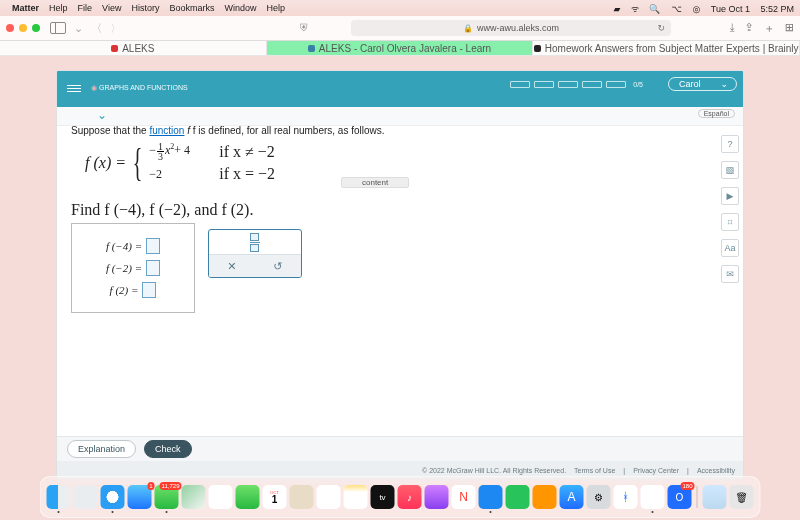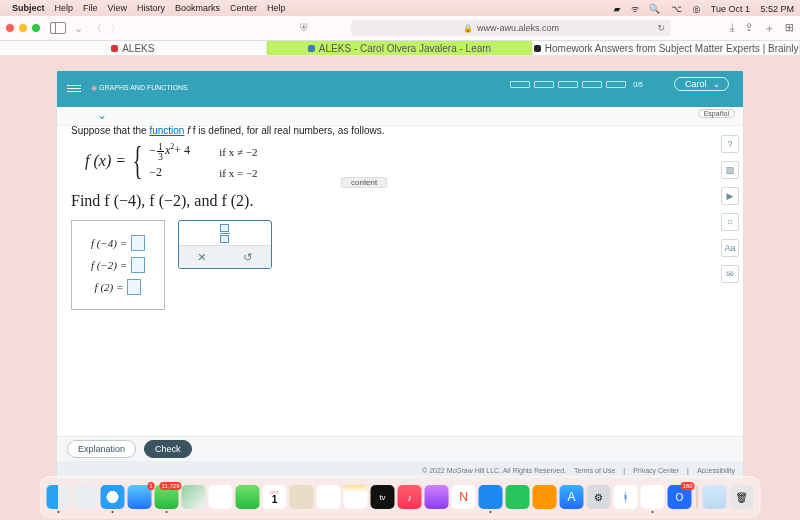--- a/index.html
+++ b/index.html
@@ -17,82 +17,82 @@
 .sidebar-ic{width:14px;height:10px;border:1px solid #888;border-radius:2px;position:relative;margin-right:4px}
 .sidebar-ic::after{content:"";position:absolute;left:4px;top:0;bottom:0;border-left:1px solid #888}
 .chev{margin:0 4px;color:#aaa;font-size:11px}
 .addr{flex:1;max-width:320px;margin:0 auto;height:16px;background:#f0eceb;border-radius:4px;display:flex;align-items:center;justify-content:center;color:#555;font-size:9px;position:relative}
 .addr .lock{margin-right:4px;font-size:8px}
 .addr .reload{position:absolute;right:6px;font-size:9px;color:#777}
 .tb-right{margin-left:auto;display:flex;gap:10px;color:#777;font-size:11px}
 
 .stabs{height:14px;background:#fdfafa;display:flex;font-size:10px;border-bottom:1px solid #e6e6e6}
 .stab{flex:1;border-right:1px solid #e6e6e6;display:flex;align-items:center;justify-content:center;color:#555;gap:4px}
-.stab.active{background:#bef264}
+.stab.active{background:#86efac}
 .favicon{width:7px;height:7px;border-radius:2px;display:inline-block}
 
 .aleks{position:absolute;left:56px;right:56px;top:70px;bottom:40px;background:#fff;border:1px solid #e0e0e0;border-radius:2px;overflow:hidden}
 .ahead{background:#34a3ba;color:#fff;display:flex;align-items:center;padding:4px 10px 6px;height:26px;position:relative}
 .ahead .menu-ic{width:14px;margin-right:10px;color:#fff}
 .ahead .menu-ic div{height:1px;background:#fff;margin:2px 0}
 .ahead .crumb{font-size:7px;opacity:.95}
 .ahead .title{font-size:10px;margin-top:1px}
 .ahead .prog{position:absolute;right:100px;top:10px;display:flex;align-items:center;gap:4px}
 .ahead .prog .seg{width:18px;height:5px;border:1px solid rgba(255,255,255,.7);border-radius:1px}
 .ahead .prog .txt{font-size:7px;margin-left:3px;opacity:.9}
-.ahead .user{position:absolute;right:14px;top:6px;border:1px solid rgba(255,255,255,.8);border-radius:10px;padding:1px 8px 1px 10px;font-size:9px;display:flex;align-items:flex-end;gap:6px}
+.ahead .user{position:absolute;right:6px;top:6px;border:1px solid rgba(255,255,255,.8);border-radius:10px;padding:1px 8px 1px 10px;font-size:9px;display:flex;align-items:flex-end;gap:20px}
 .subbar{height:18px;background:#f8f9fa;border-bottom:1px solid #eee;position:relative}
 .subbar .chev-down{position:absolute;left:40px;top:1px;color:#34a3ba;font-size:12px}
 .subbar .esp{position:absolute;right:8px;top:2px;font-size:7px;border:1px solid #ccc;border-radius:7px;padding:0 5px;color:#555}
 .abody{position:absolute;left:0;right:0;top:46px;bottom:42px;padding:8px 14px;font-size:10px;color:#222;overflow:hidden}
 .abody a{color:#0066c0;text-decoration:underline}
 .math{font-family:"Times New Roman",serif;font-size:16px}
 .piece{display:flex;align-items:center;margin:6px 0 8px 14px;font-family:"Times New Roman",serif}
 .brace{font-size:40px;line-height:30px;margin:0 2px;transform:scaleX(.5)}
 .rows{display:flex;flex-direction:column;gap:4px}
 .row{display:flex;align-items:center}
 .row .expr{width:70px;font-size:12px}
-.row .cond{font-size:11px}
+.row .cond{font-size:16px}
 .frac{display:inline-flex;flex-direction:column;align-items:center;font-size:10px;line-height:9px;vertical-align:middle;margin:0 1px}
 .frac .n{border-bottom:1px solid #000;padding:0 1px}
-.ansbox{border:1px solid #bbb;width:92px;padding:8px 0;margin-top:6px;display:inline-block;vertical-align:top}
+.ansbox{border:1px solid #bbb;width:92px;padding:8px 15px;display:inline-block;vertical-align:top}
 .ansrow{display:flex;align-items:center;justify-content:center;margin:6px 0;font-family:"Times New Roman",serif;font-size:11px}
 .ansrow .slot{width:12px;height:14px;border:1px solid #68a2c7;margin-left:4px;background:#eef5fb}
 .toolpane{border:1px solid #3a7fa5;border-radius:3px;width:92px;display:inline-block;margin-left:10px;vertical-align:top;overflow:hidden;margin-top:6px}
 .toolpane .tp-top{height:24px;display:flex;align-items:center;justify-content:center}
 .toolpane .tp-top .frac-ic{display:flex;flex-direction:column;align-items:center;font-size:7px;line-height:6px}
 .toolpane .tp-top .frac-ic .n{width:7px;height:6px;border:1px solid #5a93b5;background:#e9f3fa}
 .toolpane .tp-top .frac-ic .b{height:1px;width:10px;background:#5a93b5;margin:1px 0}
 .toolpane .tp-bot{height:22px;background:#eef1f3;display:flex;align-items:center;justify-content:space-around;color:#5a7b8c;font-size:11px;border-top:1px solid #d7e1e6}
 .sidetools{position:absolute;right:4px;top:64px;display:flex;flex-direction:column;gap:8px}
 .sidetools .t{width:16px;height:16px;border:1px solid #d2d8db;border-radius:2px;display:flex;align-items:center;justify-content:center;font-size:9px;color:#6a8a98}
 .abar{position:absolute;left:0;right:0;bottom:18px;height:24px;background:#f4f6f7;border-top:1px solid #e6e6e6;display:flex;align-items:center;padding:0 10px;gap:8px}
 .btn{font-size:9px;padding:3px 10px;border-radius:10px;border:1px solid #bfc8cc;background:#fff;color:#3a5560}
 .btn.primary{background:#3a5560;color:#fff;border-color:#3a5560}
 .afoot{position:absolute;left:0;right:0;bottom:0;height:18px;background:#eceff1;font-size:7px;color:#6a7a80;display:flex;align-items:center;justify-content:flex-end;padding:0 8px;gap:8px}
-.tag{position:absolute;left:341px;top:177px;background:#eee;border:1px solid #ddd;border-radius:2px;font-size:8px;padding:0 9px;color:#555}
+.tag{position:absolute;left:341px;top:177px;background:#eee;border:1px solid #ddd;border-radius:2px;font-size:8px;padding:0 20px;color:#555}
 
 .dock{position:absolute;left:50%;bottom:2px;transform:translateX(-50%);height:34px;background:rgba(255,255,255,.35);border:1px solid rgba(255,255,255,.5);border-radius:10px;padding:3px 6px;display:flex;align-items:center;gap:3px;backdrop-filter:blur(4px)}
 .dock .app{width:24px;height:24px;border-radius:5px;position:relative}
 .dock .sep{width:1px;height:22px;background:rgba(0,0,0,.2);margin:0 2px}
 .dock .dot{position:absolute;left:50%;bottom:-4px;transform:translateX(-50%);width:2px;height:2px;border-radius:50%;background:#333}
 .badge{position:absolute;top:-3px;right:-3px;background:#ff3b30;color:#fff;font-size:6px;border-radius:6px;padding:0 2px;line-height:8px}
 </style>
 </head>
 <body>
 
 <div class="menubar">
   <span class="apple"></span>
-  <b class="m">Subject</b>
+  <b class="m">Matter</b>
   <span class="m">Help</span>
   <span class="m">File</span>
   <span class="m">View</span>
   <span class="m">History</span>
   <span class="m">Bookmarks</span>
-  <span class="m">Center</span>
+  <span class="m">Window</span>
   <span class="m">Help</span>
   <span class="spacer"></span>
   <span class="right">
     <span>▰</span>
     <span>ᯤ</span>
     <span>🔍</span>
     <span>⌥</span>
     <span>◎</span>
     <span>Tue Oct 1</span>
     <span>5:52 PM</span>
@@ -183,21 +183,21 @@
               </span><i>x</i><sup style="font-size:8px">2</sup><span>+ 4</span></span>
           <span class="cond math">if x ≠ −2</span>
         </div>
         <div class="row">
           <span class="expr math">−2</span>
           <span class="cond math">if x = −2</span>
         </div>
       </div>
     </div>
 
-    <div class="math" style="margin:12px 0 4px">Find f (−4), f (−2), and f (2).</div>
+    <div class="math" style="margin:18px 0 4px">Find f (−4), f (−2), and f (2).</div>
 
     <div class="ansbox">
       <div class="ansrow">
           <i>f (−4)  =</i>
           <span class="slot"></span>
         </div>
       <div class="ansrow">
           <i>f (−2)  =</i>
           <span class="slot"></span>
         </div>

